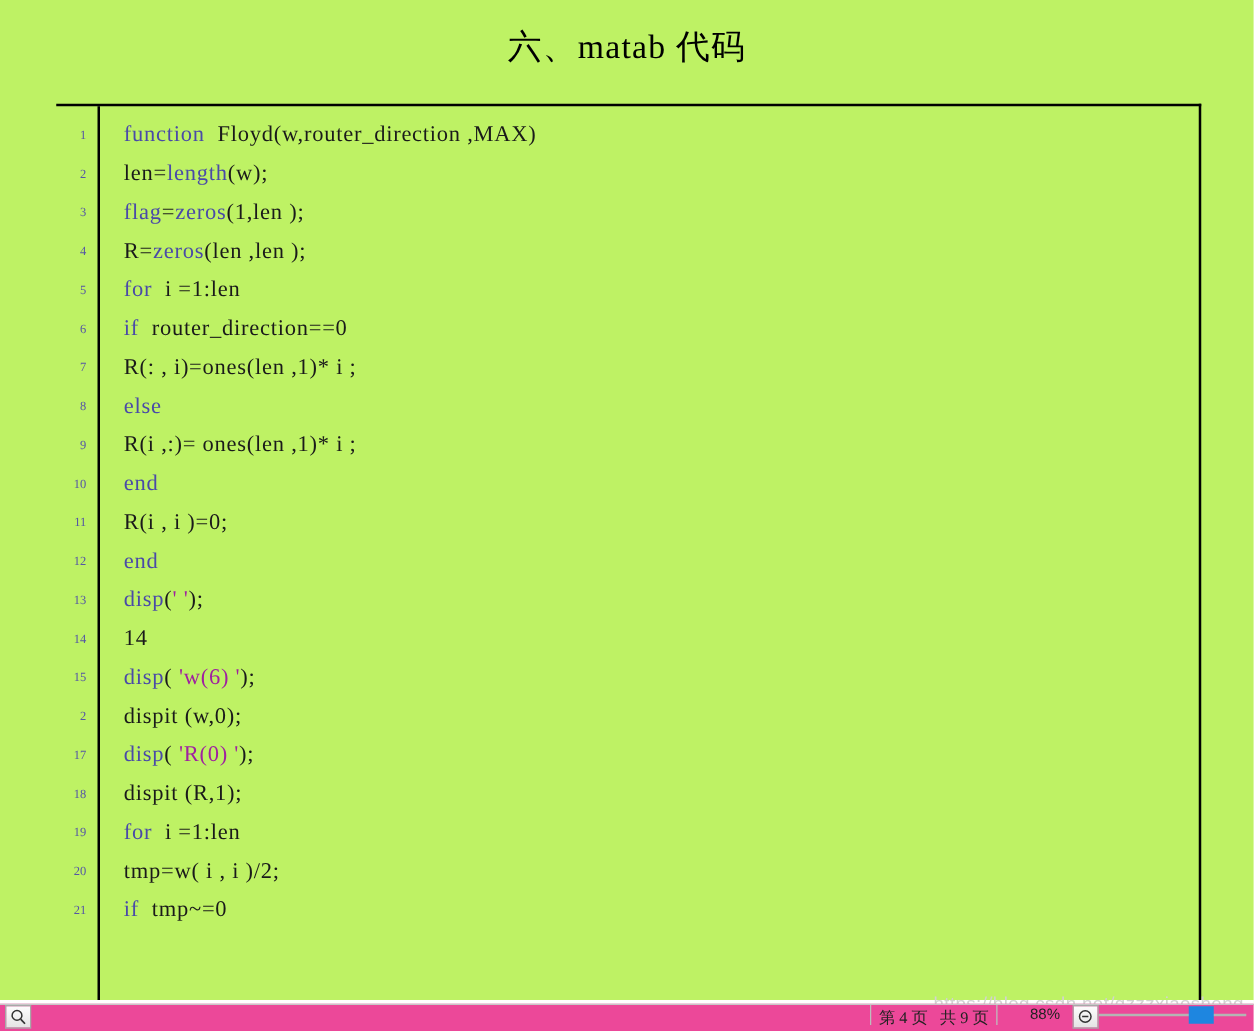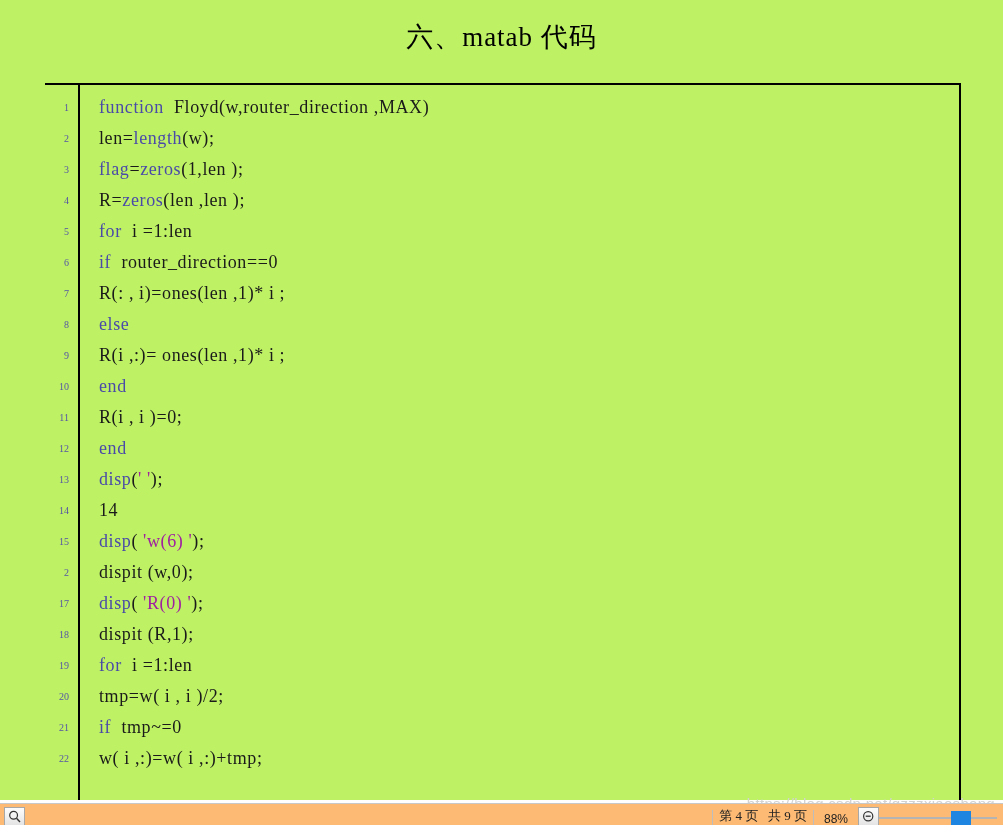--- a/index.html
+++ b/index.html
@@ -107,24 +107,24 @@
     z-index: 5;
   }
 
   
   #status-bar {
     position: absolute;
     left: 0;
     top: 803px;
     width: 1003px;
     height: 22px;
-    background: #fdba74;
+    background: #ec4899;
     border-top: 1px solid #c8c8c8;
     display: flex;
-    align-items: flex-end;
+    align-items: flex-start;
     z-index: 10;
   }
 
   .sb-btn {
     width: 21px;
     height: 19px;
     margin-left: 4px;
     border: 1px solid #a8a8a8;
     background: linear-gradient(#fdfdfd, #e4e4e4);
     display: flex;
@@ -147,21 +147,21 @@
     color: #222222;
     font-family: "Liberation Serif", "DejaVu Serif", serif;
     white-space: nowrap;
     line-height: 20px;
   }
 
   .sb-zoom-text {
     font-size: 12px;
     color: #222222;
     font-family: "Liberation Sans", sans-serif;
-    margin: 0 6px 0 4px;
+    margin: 0 6px 0 20px;
     white-space: nowrap;
   }
 
   .sb-slider {
     width: 118px;
     height: 16px;
     position: relative;
     margin-right: 6px;
   }
   .sb-slider-track {
@@ -268,24 +268,20 @@
           <div class="ln">19</div>
           <div class="code-text"><span class="kw">for</span><span class="pln">  i =1:len</span></div>
         </div>
         <div class="code-line">
           <div class="ln">20</div>
           <div class="code-text"><span class="pln">tmp=w( i , i )/2;</span></div>
         </div>
         <div class="code-line">
           <div class="ln">21</div>
           <div class="code-text"><span class="kw">if</span><span class="pln">  tmp~=0</span></div>
-        </div>
-        <div class="code-line">
-          <div class="ln">22</div>
-          <div class="code-text"><span class="pln">w( i ,:)=w( i ,:)+tmp;</span></div>
         </div>
       </div>
   </div>
 
 </div>
 
 <div id="watermark">https://blog.csdn.net/qzzzxiaosheng</div>
 
 <div id="status-bar">
 

